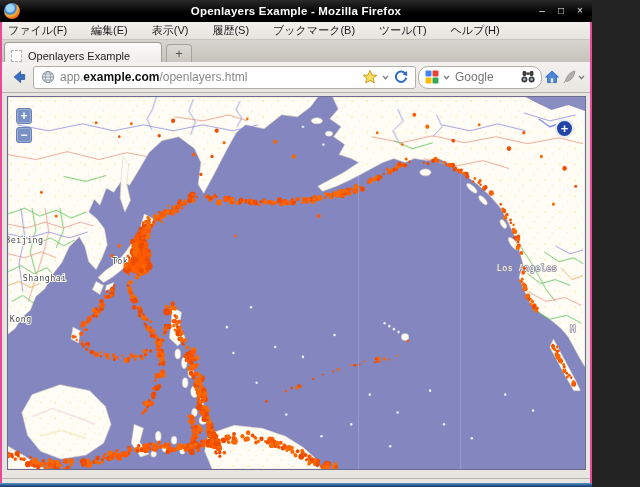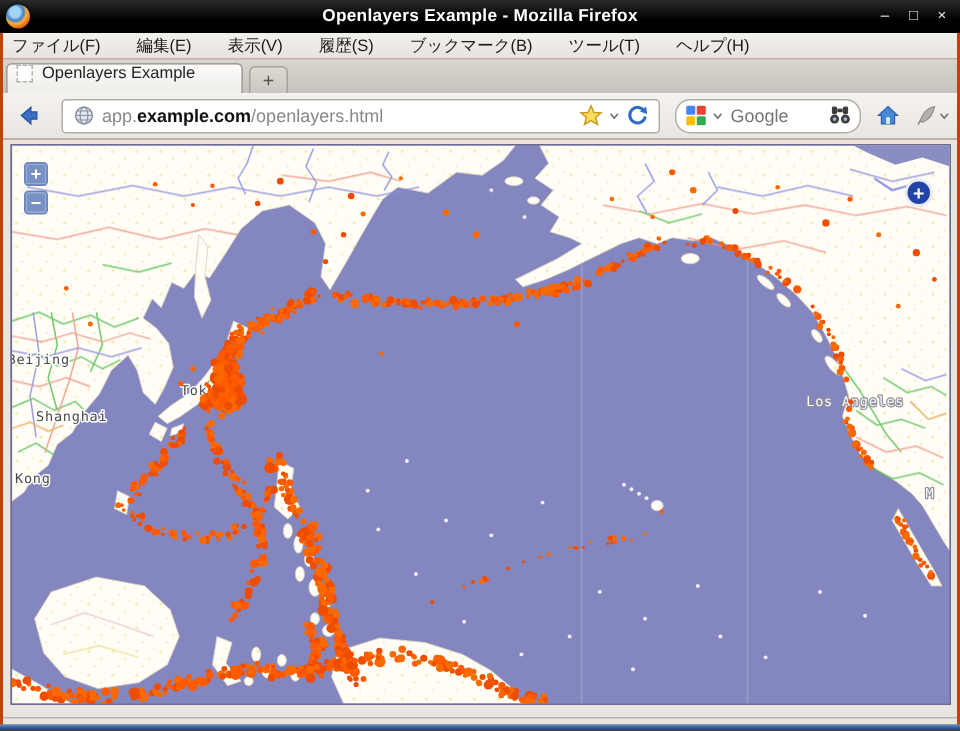--- a/index.html
+++ b/index.html
@@ -1,46 +1,46 @@
 <!DOCTYPE html>
 <html><head>
 <meta charset="utf-8">
 <style>
   html,body{margin:0;padding:0;background:#222;}
   *{box-sizing:border-box;}
-  .window{position:relative;width:640px;height:487px;background:#c2410c;
+  .window{position:relative;width:592px;height:487px;background:#ec4899;
     font-family:"Liberation Sans","DejaVu Sans",sans-serif;overflow:hidden;}
   
   .titlebar{position:relative;height:22px;background:linear-gradient(#2a2a2a,#000 60%);
     display:flex;align-items:center;}
   .fx-logo{position:absolute;left:4px;top:3px;width:16px;height:16px;border-radius:50%;
     background:radial-gradient(circle at 38% 32%,#9fd4f5 0 24%,#3f7fd0 38%,#f7b03b 52%,#e8680f 72%,#b13c06 95%);
     box-shadow:0 0 2px #000;}
   .title-text{position:absolute;left:0;right:0;text-align:center;color:#fff;
     font-weight:bold;font-size:11.5px;letter-spacing:.2px;}
   .win-controls{position:absolute;right:6px;top:0;height:22px;display:flex;gap:7px;align-items:center;}
   .win-btn{color:#eee;font-size:10px;width:12px;text-align:center;cursor:default;line-height:22px;}
   
   .menubar{height:18px;background:linear-gradient(#f2f0ec,#e7e4df);border-bottom:1px solid #c9c5bf;
     display:flex;align-items:center;padding:0 6px;gap:24px;margin:0 2px;}
   .menu-item{font-size:11px;color:#1a1a1a;white-space:nowrap;}
   
   .tabbar{height:22px;background:linear-gradient(#d8d5d0,#c6c2bb);margin:0 2px;position:relative;
     display:flex;align-items:flex-end;padding:0 2px;}
   .tab{height:20px;width:158px;background:linear-gradient(#fcfbfa,#efedea);
     border:1px solid #a19d97;border-bottom:none;border-radius:4px 4px 0 0;
-    display:flex;align-items:flex-start;padding:0 6px;gap:6px;}
+    display:flex;align-items:flex-end;padding:0 6px;gap:6px;}
   .tab-favicon{width:11px;height:12px;border:1px dashed #b3b0ab;background:#fff;flex:0 0 auto;}
   .tab-label{font-size:11px;color:#222;white-space:nowrap;overflow:hidden;}
   .newtab{height:18px;width:26px;margin-left:4px;background:linear-gradient(#dcd8d2,#cbc7c0);
     border:1px solid #a6a29c;border-bottom:none;border-radius:4px 4px 0 0;
     color:#555;font-size:13px;line-height:17px;text-align:center;}
   
   .navbar{height:31px;background:linear-gradient(#f4f2ef,#e9e6e1);border-bottom:1px solid #b6b2ab;
-    display:flex;align-items:center;padding:0 5px;gap:10px;margin:0 2px;}
+    display:flex;align-items:center;padding:0 5px;gap:2px;margin:0 2px;}
   .back-btn{width:24px;height:24px;flex:0 0 auto;display:flex;align-items:center;justify-content:center;}
   .urlbox{flex:1 1 auto;height:23px;background:#fff;border:1px solid #b2aea8;border-radius:3px;
     display:flex;align-items:center;padding:0 6px;gap:4px;min-width:0;}
   .url-text{font-size:12px;white-space:nowrap;overflow:hidden;flex:1 1 auto;color:#888;}
   .url-text .dom{color:#111;font-weight:bold;}
   .icon16{width:16px;height:16px;flex:0 0 auto;}
   .chev{width:7px;height:5px;flex:0 0 auto;}
   .searchbox{width:124px;height:23px;background:#fff;border:1px solid #b2aea8;border-radius:10px;
     display:flex;align-items:center;padding:0 5px;gap:3px;flex:0 0 auto;}
   .searchbox input{border:none;outline:none;flex:1 1 auto;min-width:0;font-size:12px;

